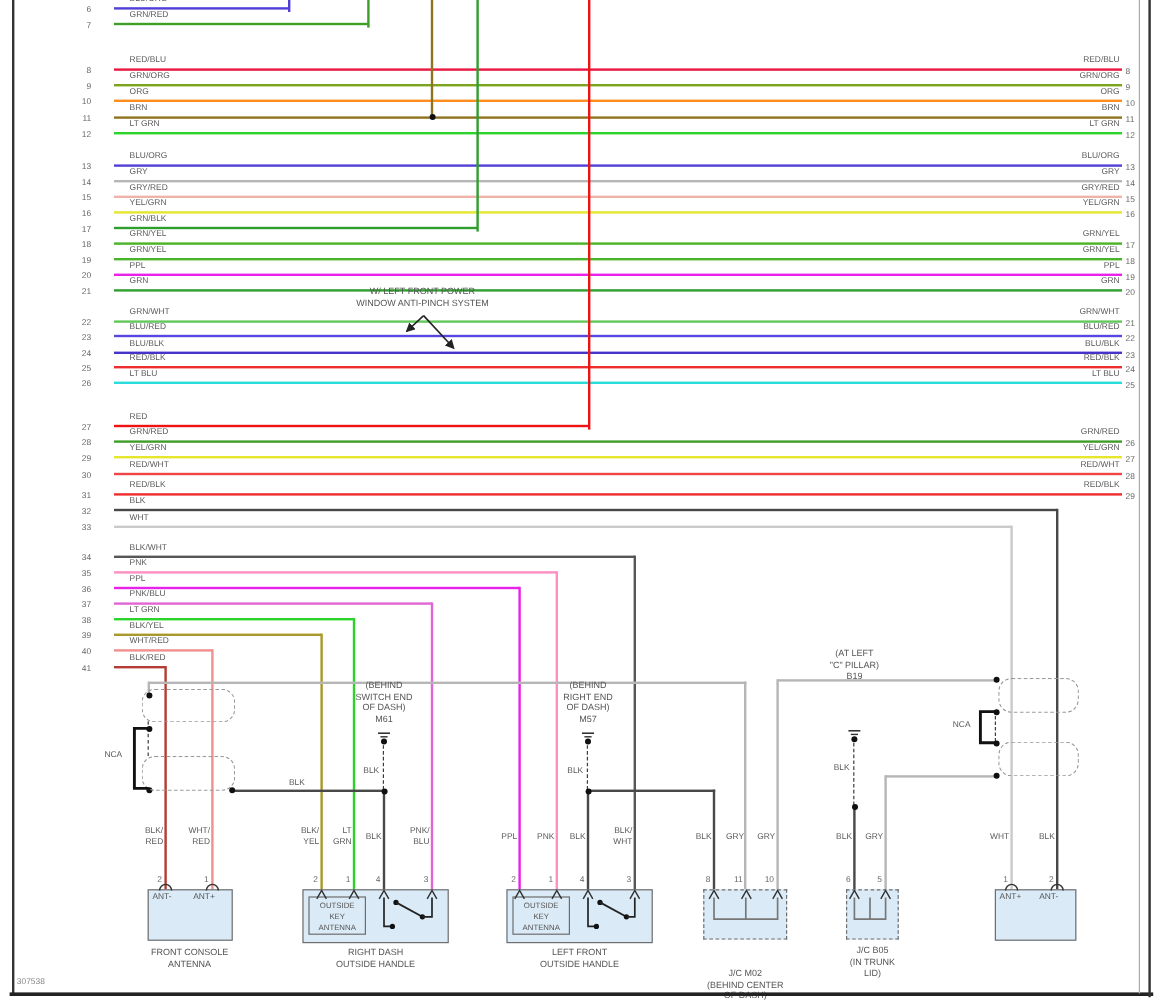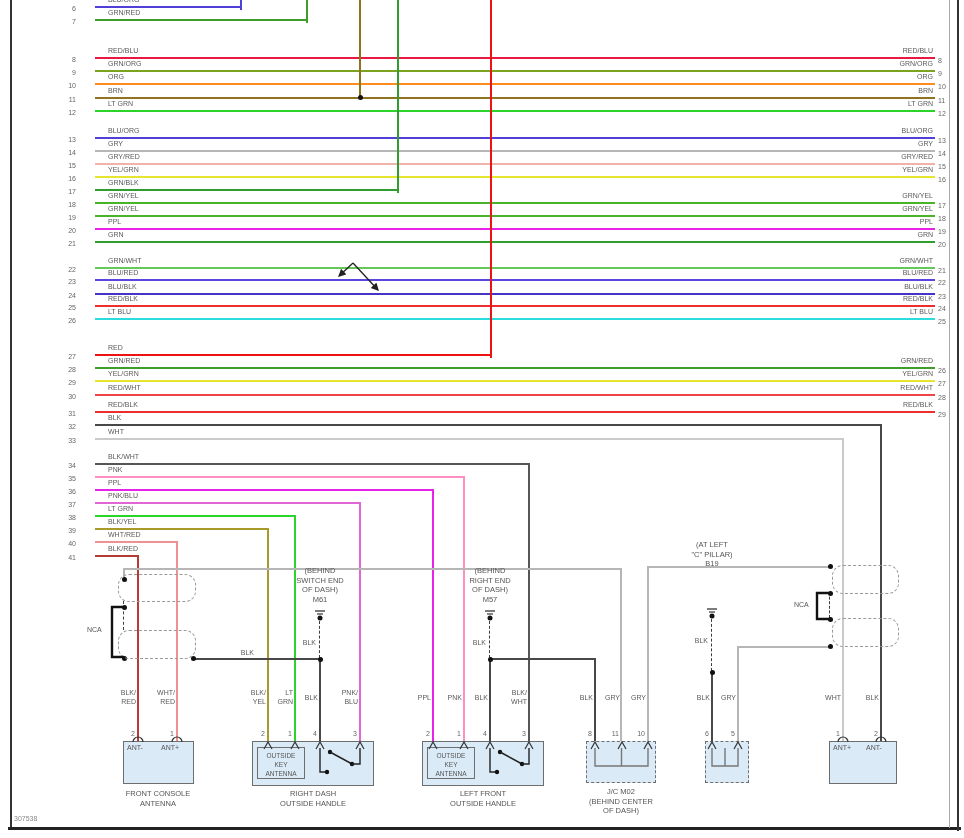--- a/index.html
+++ b/index.html
@@ -242,20 +242,24 @@
         <div>OF DASH)</div>
         <div>M57</div>
       </div>
       <div class="cap" style="left: 657px; top: 540px; width: 110px;">
         <div>(AT LEFT</div>
         <div>"C" PILLAR)</div>
         <div>B19</div>
       </div>
       <div class="ctext" style="left: 87px; top: 626px;">NCA</div>
       <div class="ctext" style="left: 794px; top: 601px;">NCA</div>
+      <div class="cap" style="left: 257px; top: 238px; width: 190px;">
+        <div>W/ LEFT FRONT POWER</div>
+        <div>WINDOW ANTI-PINCH SYSTEM</div>
+      </div>
       <div class="tag" style="left: 96px; top: 688px; width: 40px;"><div>BLK/</div><div>RED</div></div>
       <div class="tag" style="left: 135px; top: 688px; width: 40px;"><div>WHT/</div><div>RED</div></div>
       <div class="tag" style="left: 226px; top: 688px; width: 40px;"><div>BLK/</div><div>YEL</div></div>
       <div class="tag" style="left: 253px; top: 688px; width: 40px;"><div>LT</div><div>GRN</div></div>
       <div class="tag" style="left: 278px; top: 693px; width: 40px;"><div>BLK</div></div>
       <div class="tag" style="left: 318px; top: 688px; width: 40px;"><div>PNK/</div><div>BLU</div></div>
       <div class="tag" style="left: 391px; top: 693px; width: 40px;"><div>PPL</div></div>
       <div class="tag" style="left: 422px; top: 693px; width: 40px;"><div>PNK</div></div>
       <div class="tag" style="left: 448px; top: 693px; width: 40px;"><div>BLK</div></div>
       <div class="tag" style="left: 487px; top: 688px; width: 40px;"><div>BLK/</div><div>WHT</div></div>
@@ -312,28 +316,33 @@
       <div class="rnum" style="left: 468px; top: 730px; width: 19px;">4</div>
       <div class="rnum" style="left: 507px; top: 730px; width: 19px;">3</div>
       <div class="cap" style="left: 421px; top: 789px; width: 124px;">
         <div>LEFT FRONT</div>
         <div>OUTSIDE HANDLE</div>
       </div>
       <div class="box dashed" style="left: 586px; top: 741px; width: 70px; height: 42px;"></div>
       <div class="rnum" style="left: 573px; top: 730px; width: 19px;">8</div>
       <div class="rnum" style="left: 600px; top: 730px; width: 19px;">11</div>
       <div class="rnum" style="left: 626px; top: 730px; width: 19px;">10</div>
-      <div class="cap" style="left: 559px; top: 787px; width: 124px;">
+      <div class="cap" style="left: 559px; top: 806px; width: 124px;">
         <div>J/C M02</div>
         <div>(BEHIND CENTER</div>
         <div>OF DASH)</div>
       </div>
       <div class="box dashed" style="left: 705px; top: 741px; width: 44px; height: 42px;"></div>
       <div class="rnum" style="left: 690px; top: 730px; width: 19px;">6</div>
       <div class="rnum" style="left: 716px; top: 730px; width: 19px;">5</div>
+      <div class="cap" style="left: 665px; top: 787px; width: 124px;">
+        <div>J/C B05</div>
+        <div>(IN TRUNK</div>
+        <div>LID)</div>
+      </div>
       <div class="box" style="left: 829px; top: 741px; width: 68px; height: 43px;"></div>
       <div class="ctext" style="left: 833px; top: 744px;">ANT+</div>
       <div class="ctext" style="left: 866px; top: 744px;">ANT-</div>
       <div class="rnum" style="left: 821px; top: 730px; width: 19px;">1</div>
       <div class="rnum" style="left: 859px; top: 730px; width: 19px;">2</div>
     </div>
   <svg id="overlay" width="964" height="838">
     <defs>
       <marker id="ah" markerWidth="7" markerHeight="7" refX="5" refY="3" orient="auto">
         <path d="M0,0 L6,3 L0,6 Z" fill="#222"></path>

